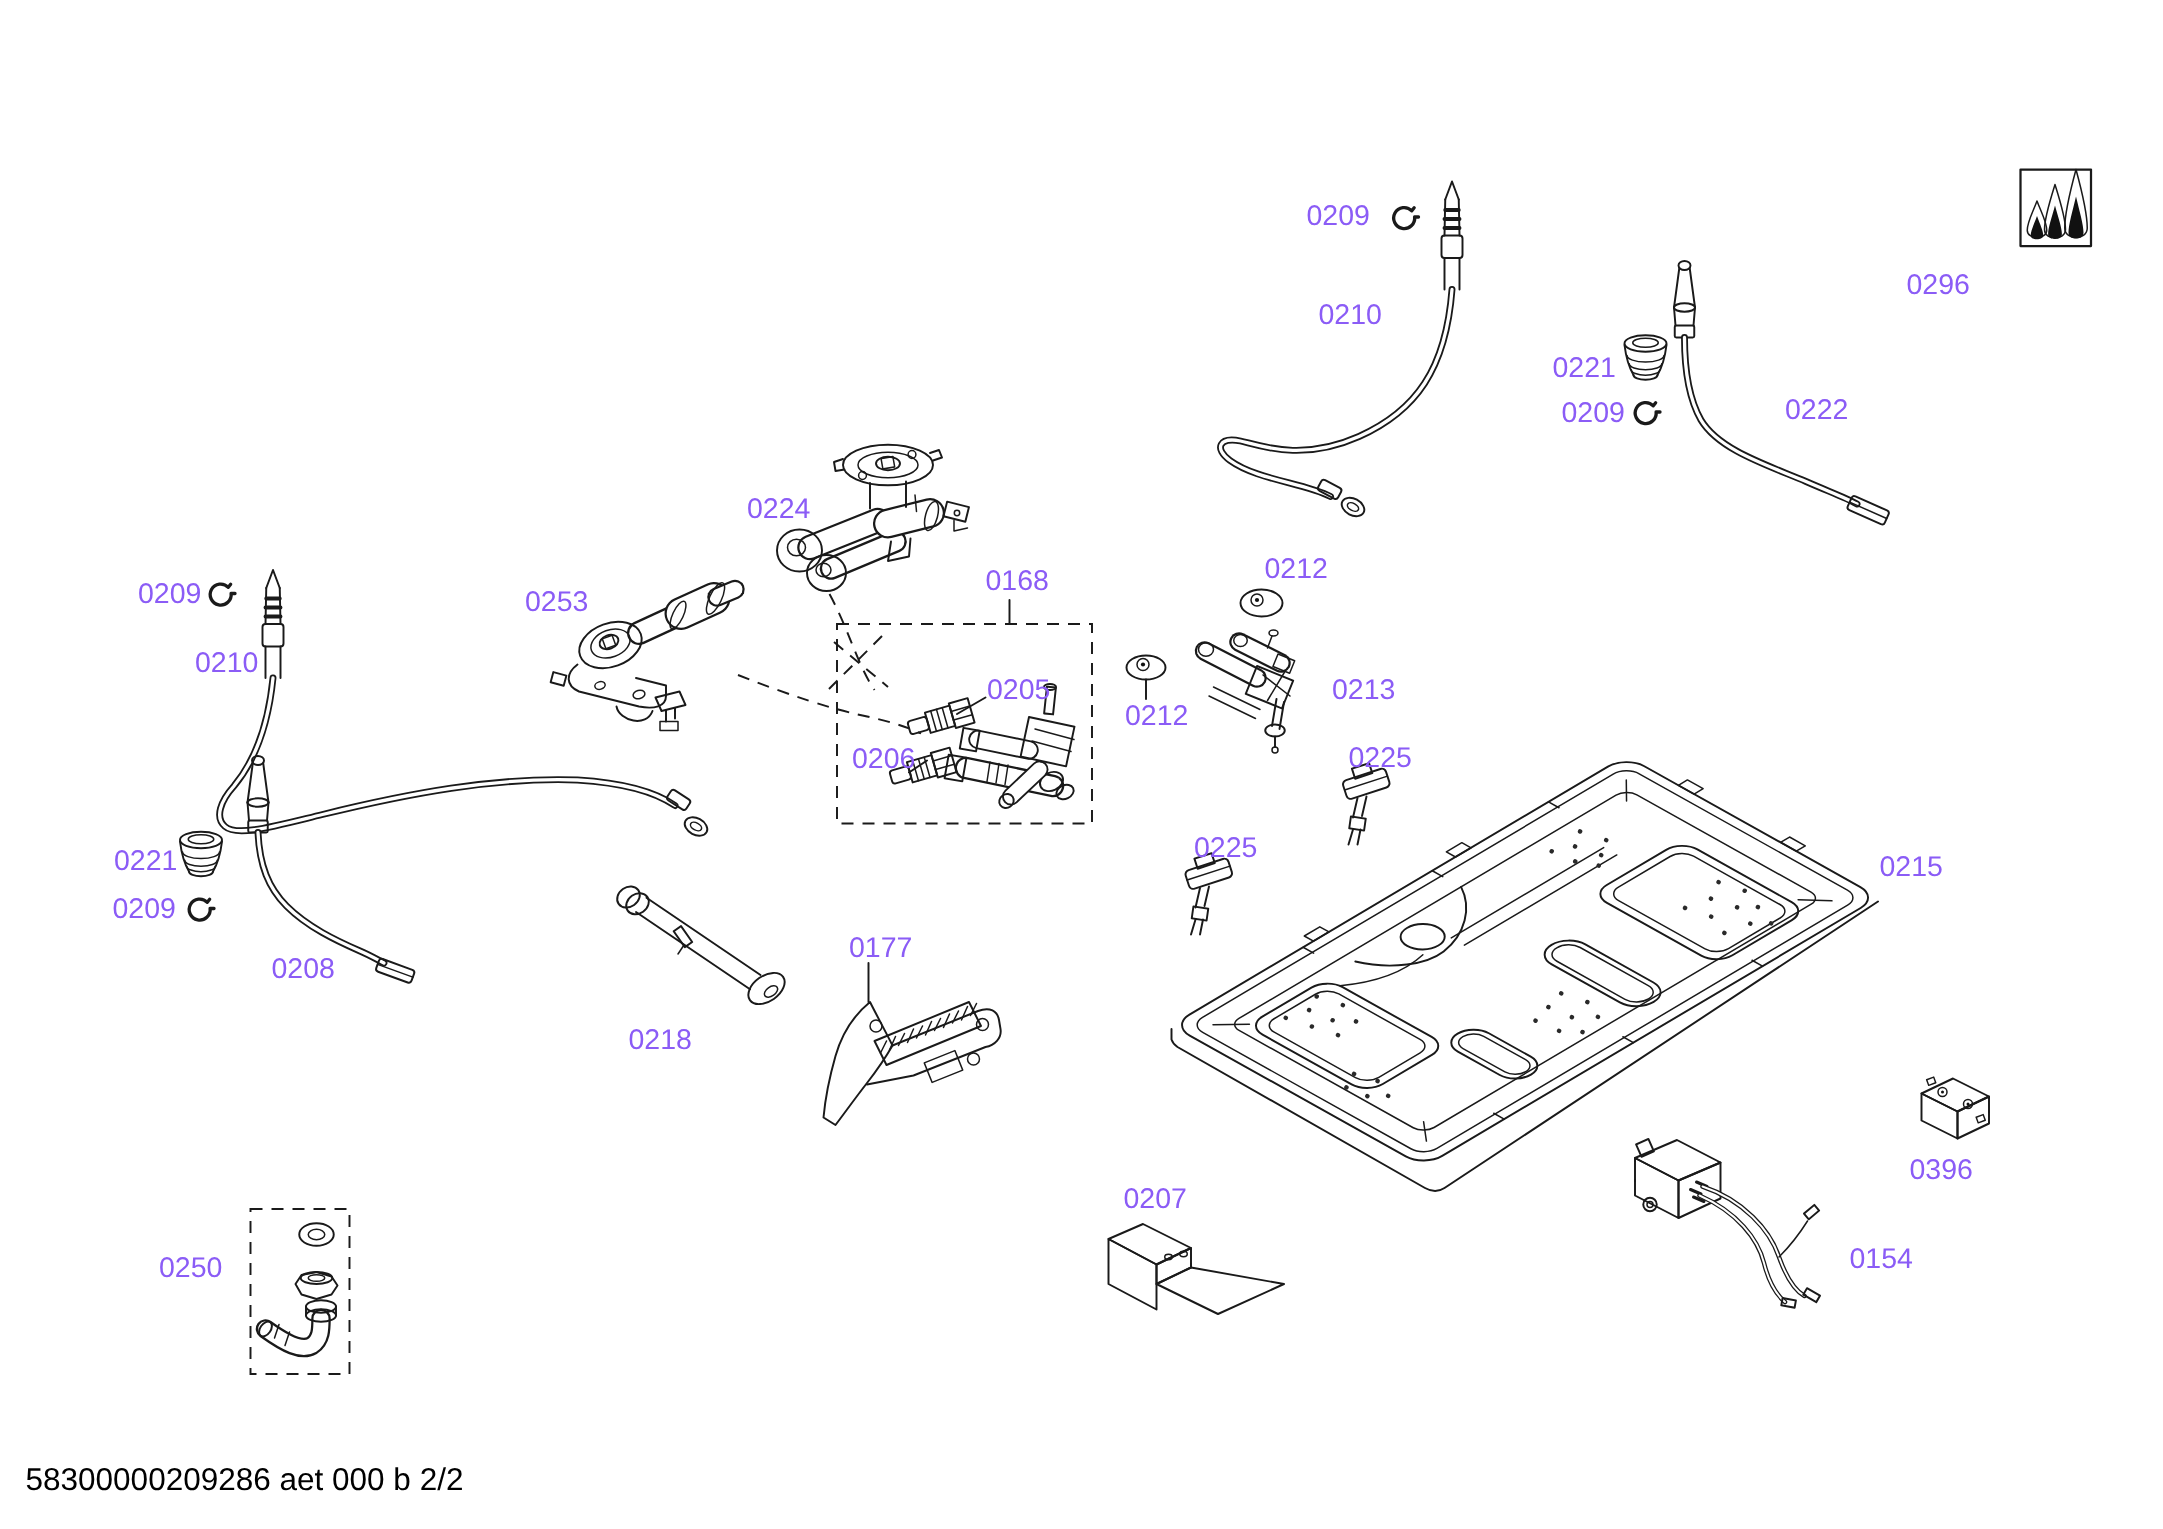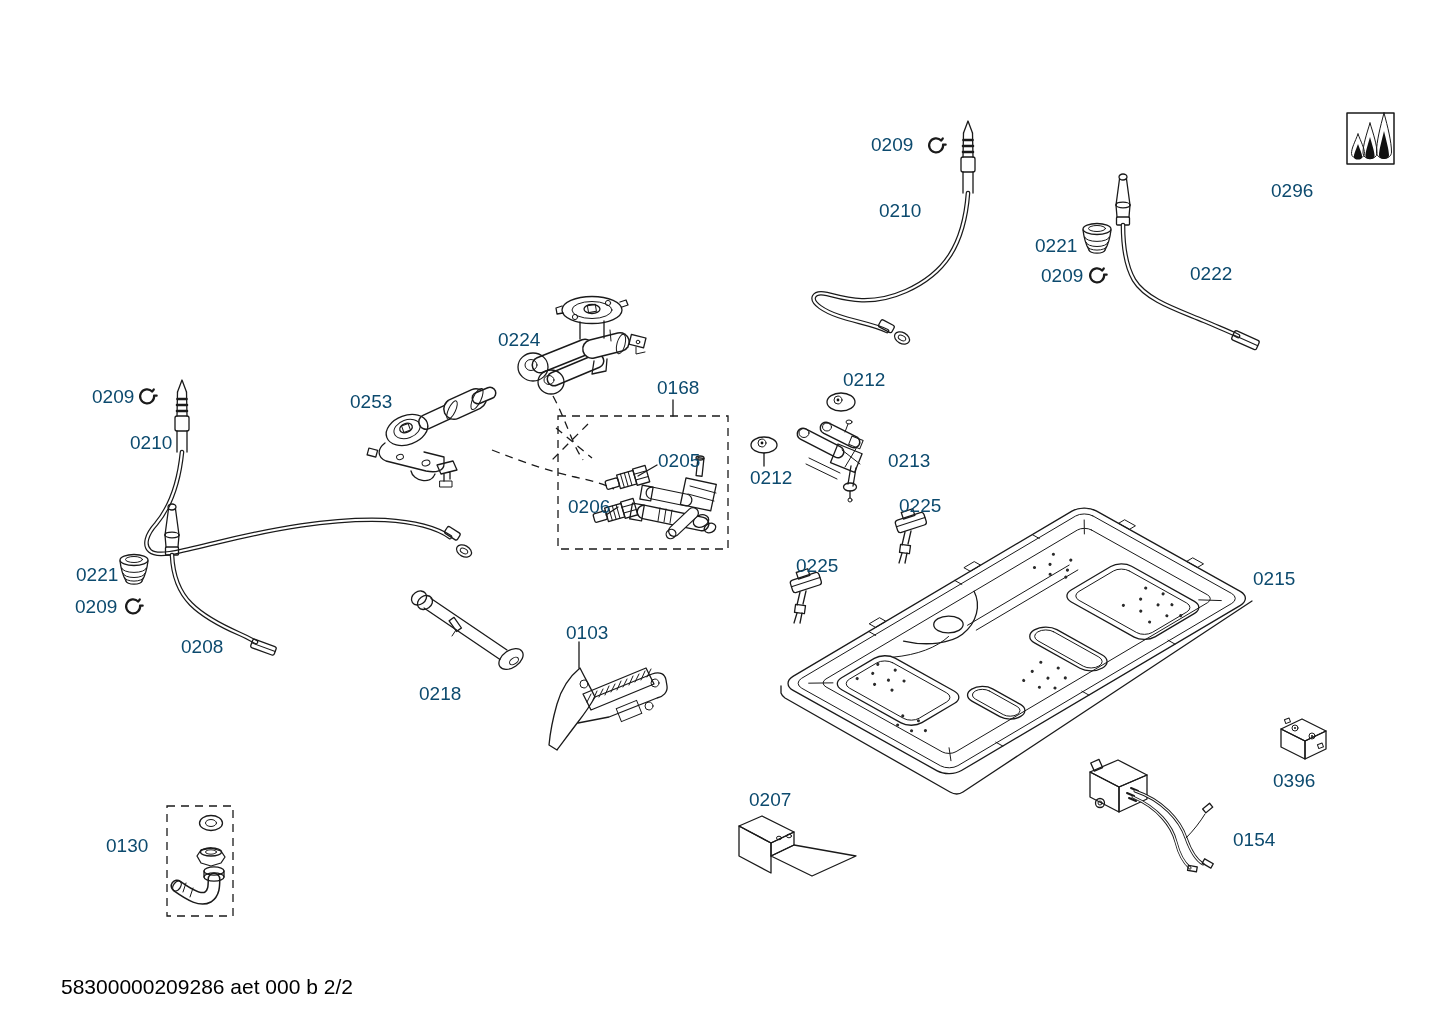--- a/index.html
+++ b/index.html
@@ -1,19 +1,19 @@
 <!DOCTYPE html>
 <html><head>
 <meta charset="utf-8">
 <style>
   html,body{margin:0;padding:0;background:#fff;}
   .canvas{position:relative;width:1442px;height:1019px;background:#fff;overflow:hidden;
           font-family:"Liberation Sans",sans-serif;}
-  .lbl{position:absolute;font-size:19px;color:#0c4a6e;white-space:nowrap;}
-  .footer{position:absolute;font-size:21px;color:#000;white-space:nowrap;margin-left:44px;}
+  .lbl{position:absolute;font-size:19px;color:#8b5cf6;white-space:nowrap;}
+  .footer{position:absolute;font-size:21px;color:#000;white-space:nowrap;}
   svg{position:absolute;left:0;top:0;}
   .ln{fill:none;stroke:#1a1a1a;stroke-width:1.3;stroke-linecap:round;stroke-linejoin:round;}
   .thin{fill:none;stroke:#1a1a1a;stroke-width:1;stroke-linecap:round;stroke-linejoin:round;}
   .sk{fill:none;stroke:#1a1a1a;stroke-linecap:round;stroke-linejoin:round;}
   .skw{fill:none;stroke:#fff;stroke-linecap:round;stroke-linejoin:round;}
   .dash{fill:none;stroke:#1a1a1a;stroke-width:1.3;stroke-dasharray:8 6;}
   .dots{fill:none;stroke:#2a2a2a;stroke-linecap:round;}
   .fillb{fill:#111;stroke:none;}
 </style>
 </head>
@@ -392,19 +392,19 @@
 <div class="lbl" style="left:750px;top:467px">0212</div>
 <div class="lbl" style="left:888px;top:450px">0213</div>
 <div class="lbl" style="left:568px;top:496px">0206</div>
 <div class="lbl" style="left:899px;top:495px">0225</div>
 <div class="lbl" style="left:796px;top:555px">0225</div>
 <div class="lbl" style="left:1253px;top:568px">0215</div>
 <div class="lbl" style="left:76px;top:564px">0221</div>
 <div class="lbl" style="left:75px;top:596px">0209</div>
 <div class="lbl" style="left:181px;top:636px">0208</div>
 <div class="lbl" style="left:419px;top:683px">0218</div>
-<div class="lbl" style="left:566px;top:622px">0103</div>
-<div class="lbl" style="left:106px;top:835px">0130</div>
+<div class="lbl" style="left:566px;top:622px">0177</div>
+<div class="lbl" style="left:106px;top:835px">0250</div>
 <div class="lbl" style="left:749px;top:789px">0207</div>
 <div class="lbl" style="left:1273px;top:770px">0396</div>
 <div class="lbl" style="left:1233px;top:829px">0154</div>
 <div class="footer" style="left:17px;top:975px">58300000209286 aet 000 b 2/2</div>
 </div>
 
 </body></html>

